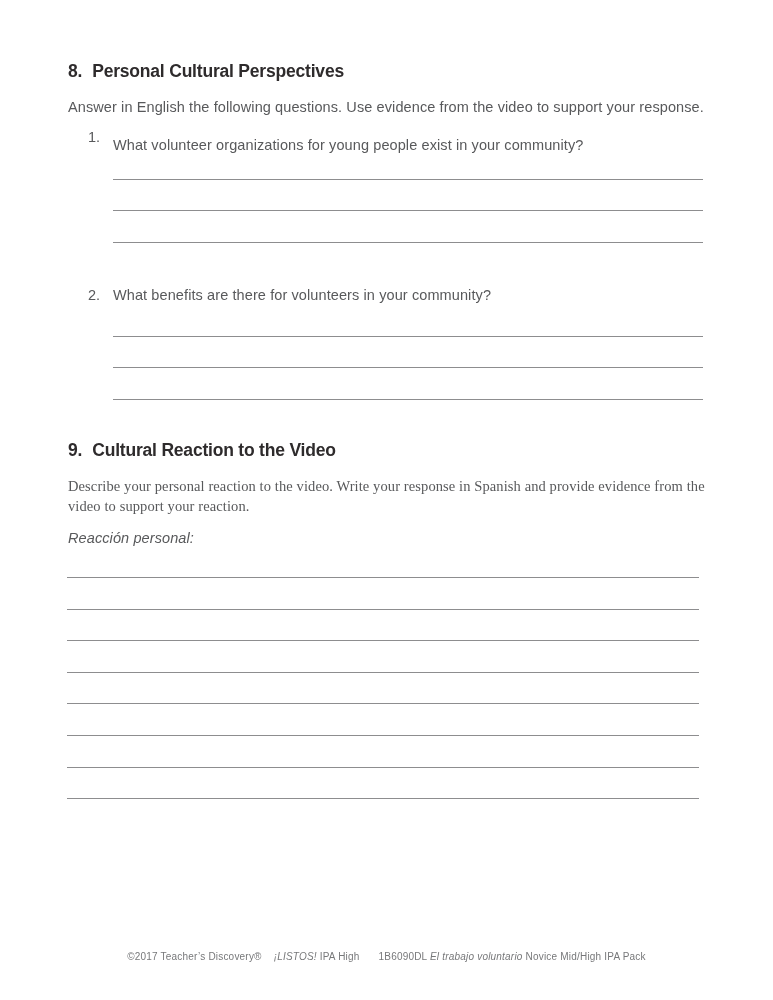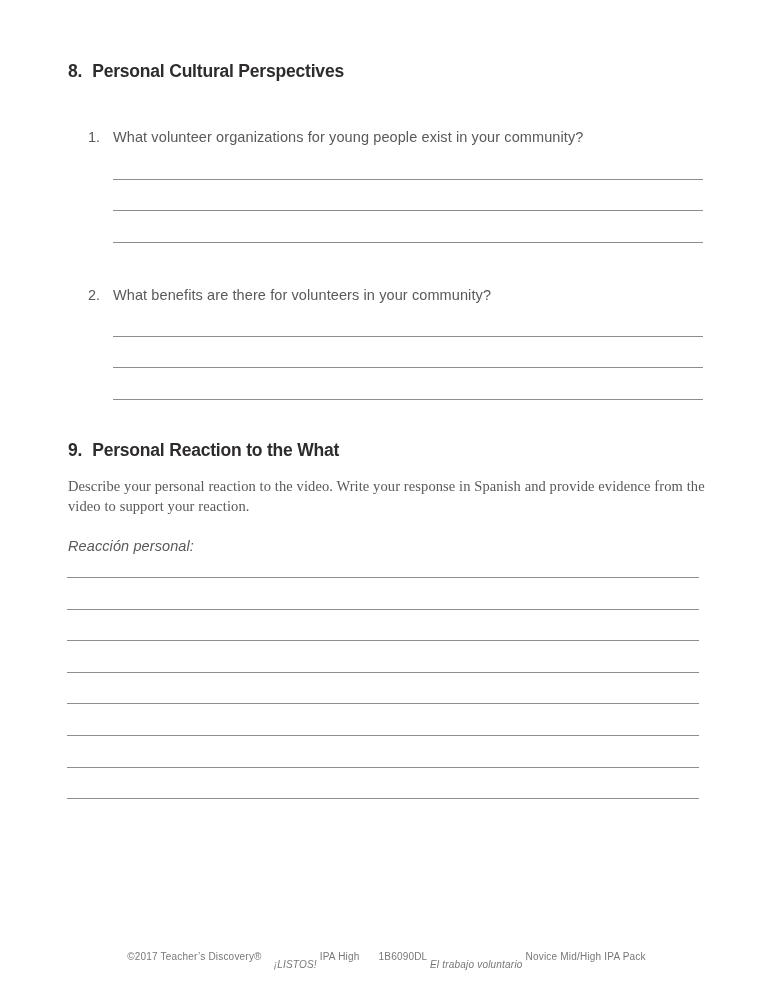--- a/index.html
+++ b/index.html
@@ -48,21 +48,21 @@
     line-height: 1;
     letter-spacing: 0.1px;
   }
   .answer-lines {
     position: absolute;
   }
   .answer-lines.indent { left: 113px; width: 590px; }
   .answer-lines.full   { left: 67px;  width: 632px; }
   .answer-lines.indent .answer-line { height: 30.4px; border-top: 1px solid #8d8d8f; }
   .answer-lines.full   .answer-line { height: 30.6px; border-top: 1px solid #8d8d8f; }
-  .italic { font-style: italic; margin-top: 8px; }
+  .italic { font-style: italic; }
   .footer {
     position: absolute;
     left: 0; right: 0;
     top: 951px;
     display: flex;
     justify-content: center;
     align-items: flex-start;
     font-size: 10px;
     color: #77787a;
     letter-spacing: 0.2px;
@@ -74,42 +74,43 @@
 </head>
 <body>
 
 <div class="page">
 
   <div class="section-heading" style="top:63px;">
     <span>8.</span>
     <span>Personal Cultural Perspectives</span>
   </div>
 
+  <div class="body-text" style="top:97px; width:650px;">Answer in English the following questions. Use evidence from the video to support your response.</div>
 
   <div class="question-number" style="top:130px;">1.</div>
-  <div class="question-text" style="top:130px;">What volunteer organizations for young people exist in your community?</div>
+  <div class="question-text" style="top:138px;">What volunteer organizations for young people exist in your community?</div>
 
   <div class="answer-lines indent" style="top:179px;">
       <div class="answer-line"></div>
       <div class="answer-line"></div>
       <div class="answer-line"></div>
     </div>
 
   <div class="question-number" style="top:288px;">2.</div>
   <div class="question-text" style="top:288px;text-align:center;">What benefits are there for volunteers in your community?</div>
 
   <div class="answer-lines indent" style="top:336px;">
       <div class="answer-line"></div>
       <div class="answer-line"></div>
       <div class="answer-line"></div>
     </div>
 
   <div class="section-heading" style="top:442px;">
     <span>9.</span>
-    <span>Personal Reaction to the What</span>
+    <span>Cultural Reaction to the Video</span>
   </div>
 
   <div class="body-text" style="top:476px; width:640px;font-family:Liberation Serif, serif;">Describe your personal reaction to the video. Write your response in Spanish and provide evidence from the video to support your reaction.</div>
 
   <div class="body-text italic" style="top:528px;">Reacción personal:</div>
 
   <div class="answer-lines full" style="top:577px;">
       <div class="answer-line"></div>
       <div class="answer-line"></div>
       <div class="answer-line"></div>

